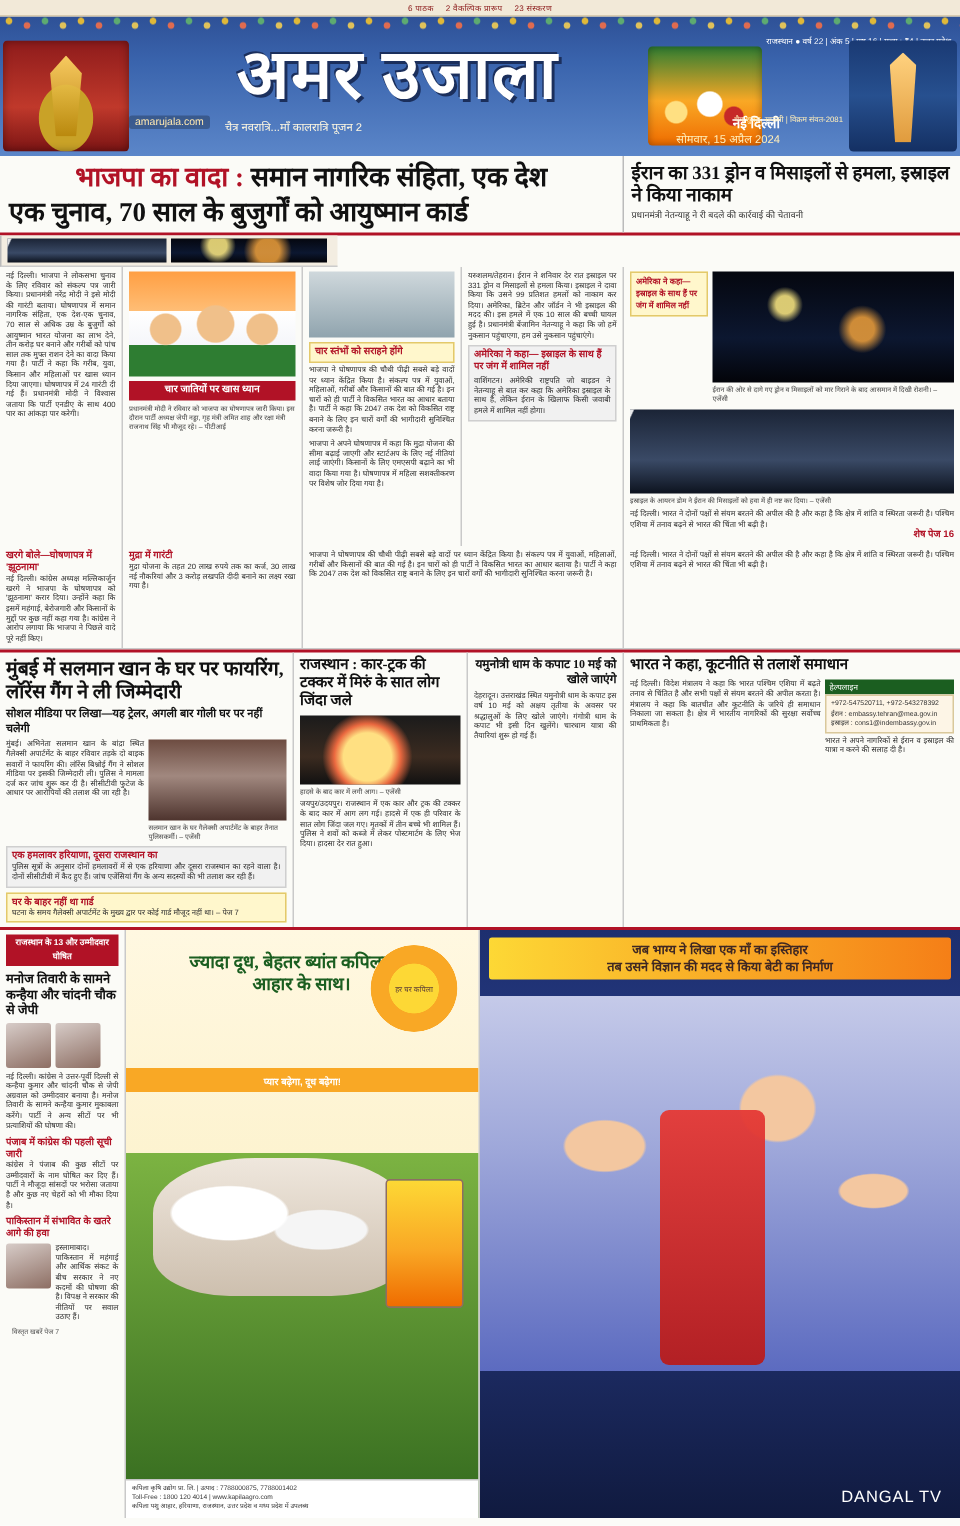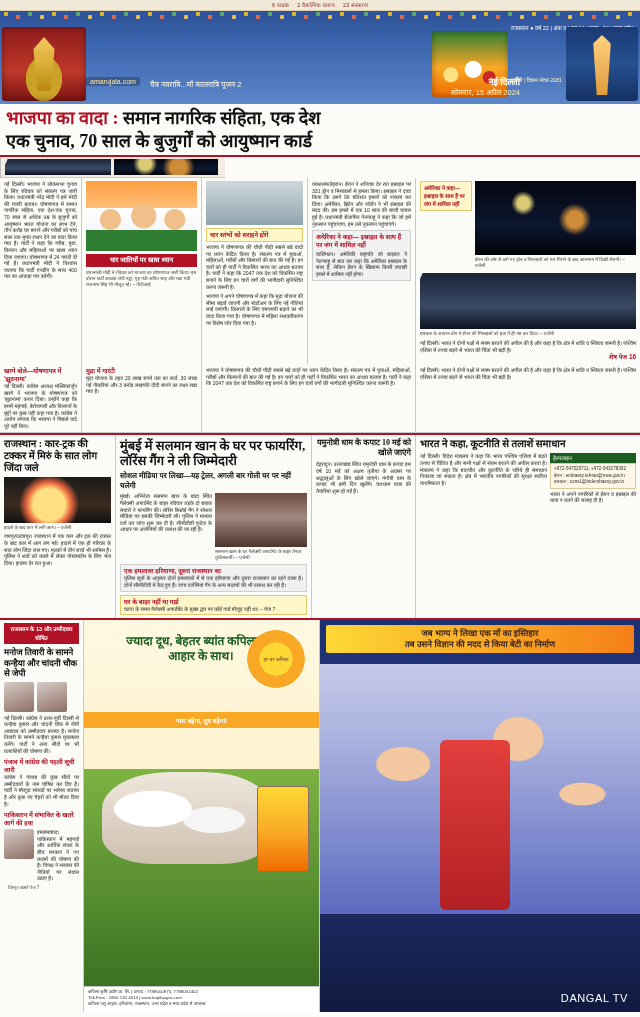--- a/index.html
+++ b/index.html
@@ -98,21 +98,21 @@
     content:""; position:absolute; left:14px; top:8px; width:44px; height:60px;
     background:linear-gradient(180deg,#ffd27f,#e09b3d);
     clip-path:polygon(50% 0,70% 14%,62% 100%,38% 100%,30% 14%);
   }
 
   
   .lead-wrap { display:flex; border-bottom:2px solid #b11226; }
   .lead-left { width:415px; padding:4px 6px 3px 6px; }
   .lead-kicker {
     color:#b11226; font-family:"Liberation Serif", serif; font-weight:bold;
-    font-size:18px; line-height:21px;
+    font-size:18px; line-height:21px;text-align:center;
   }
   .lead-kicker .black { color:#111; }
   .lead-head2 {
     color:#111; font-family:"Liberation Serif", serif; font-weight:bold;
     font-size:18px; line-height:22px; margin-top:1px;
   }
   .lead-right { width:225px; border-left:1px solid #bbb; padding:4px 5px; }
   .lead-right h3 {
     margin:0; font-family:"Liberation Serif", serif; font-weight:bold;
     color:#111; font-size:12.5px; line-height:15px;
@@ -293,39 +293,44 @@
 
   <div class="masthead">
     <div class="mast-topstrip">
       <span>6 पाठक</span>
       <span>2 वैकल्पिक प्रारूप</span>
       <span>23 संस्करण</span>
     </div>
     <div class="garland"></div>
     <div class="mast-main">
       <div class="mast-left-img"></div>
+      <div class="mast-title">अमर उजाला</div>
       <div class="mast-site">amarujala.com</div>
       <div class="mast-festival">चैत्र नवरात्रि...माँ कालरात्रि पूजन 2</div>
       <div class="mast-mid-img"></div>
       <div class="mast-city">नई दिल्ली</div>
       <div class="mast-date">सोमवार, 15 अप्रैल 2024</div>
       <div class="mast-topright">राजस्थान ● वर्ष 22 | अंक 5 | पृष्ठ 16 | मूल्य : ₹4 | उत्तर प्रदेश</div>
       <div class="mast-panch">चैत्र शुक्ल, सप्तमी | विक्रम संवत-2081</div>
       <div class="mast-right-img"></div>
     </div>
   </div>
 
   <div class="lead-wrap">
     <div class="lead-left">
       <div class="lead-kicker">
         <span>भाजपा का वादा :</span>
         <span class="black">समान नागरिक संहिता, एक देश</span>
       </div>
       <div class="lead-head2">एक चुनाव, 70 साल के बुजुर्गों को आयुष्मान कार्ड</div>
     </div>
+    <div class="lead-right">
+      <h3>ईरान का 331 ड्रोन व मिसाइलों से हमला, इस्राइल ने किया नाकाम</h3>
+      <div class="sub">प्रधानमंत्री नेतन्याहू ने री बदले की कार्रवाई की चेतावनी</div>
+    </div>
   </div>
 
   <div class="band">
     <div style="width:225px;border-left:1px solid #bbb;background:#f3ede1;border-bottom:1px solid #ccc;padding:2px 4px;">
       <div class="rowflex">
         <div class="ph ph-missile" style="width:106px;height:16px;"></div>
         <div class="ph ph-night" style="width:104px;height:16px;"></div>
       </div>
     </div>
   </div>
@@ -395,47 +400,47 @@
       <div class="body-txt">भाजपा ने घोषणापत्र की चौथी पीढ़ी सबसे बड़े वादों पर ध्यान केंद्रित किया है। संकल्प पत्र में युवाओं, महिलाओं, गरीबों और किसानों की बात की गई है। इन चारों को ही पार्टी ने विकसित भारत का आधार बताया है। पार्टी ने कहा कि 2047 तक देश को विकसित राष्ट्र बनाने के लिए इन चारों वर्गों की भागीदारी सुनिश्चित करना जरूरी है।</div>
     </div>
     <div class="col" style="width:224px;">
       <div class="body-txt">नई दिल्ली। भारत ने दोनों पक्षों से संयम बरतने की अपील की है और कहा है कि क्षेत्र में शांति व स्थिरता जरूरी है। पश्चिम एशिया में तनाव बढ़ने से भारत की चिंता भी बढ़ी है।</div>
     </div>
   </div>
   <div class="hr-red"></div>
 
   <div class="band">
 
-    <div class="col rule-r" style="width:116px;">
-      <div class="hl h-md">राजस्थान : कार-ट्रक की टक्कर में मिरुं के सात लोग जिंदा जले</div>
-      <div class="ph ph-fire" style="width:100%;height:46px;margin-top:3px;"></div>
-      <div class="cap" style="margin-top:2px;">हादसे के बाद कार में लगी आग। – एजेंसी</div>
-      <div class="body-txt" style="margin-top:2px;">जयपुर/उदयपुर। राजस्थान में एक कार और ट्रक की टक्कर के बाद कार में आग लग गई। हादसे में एक ही परिवार के सात लोग जिंदा जल गए। मृतकों में तीन बच्चे भी शामिल हैं। पुलिस ने शवों को कब्जे में लेकर पोस्टमार्टम के लिए भेज दिया। हादसा देर रात हुआ।</div>
-    </div>
-
     <div class="col rule-r" style="width:196px;">
       <div class="hl h-lg">मुंबई में सलमान खान के घर पर फायरिंग, लॉरेंस गैंग ने ली जिम्मेदारी</div>
       <div style="font-size:7.4px;font-weight:bold;color:#111;margin-top:2px;">सोशल मीडिया पर लिखा—यह ट्रेलर, अगली बार गोली घर पर नहीं चलेगी</div>
       <div class="rowflex" style="margin-top:3px;">
         <div style="width:92px;">
           <div class="body-txt">मुंबई। अभिनेता सलमान खान के बांद्रा स्थित गैलेक्सी अपार्टमेंट के बाहर रविवार तड़के दो बाइक सवारों ने फायरिंग की। लॉरेंस बिश्नोई गैंग ने सोशल मीडिया पर इसकी जिम्मेदारी ली। पुलिस ने मामला दर्ज कर जांच शुरू कर दी है। सीसीटीवी फुटेज के आधार पर आरोपियों की तलाश की जा रही है।</div>
         </div>
         <div style="flex:1;">
           <div class="ph ph-room" style="width:100%;height:54px;"></div>
           <div class="cap" style="margin-top:2px;">सलमान खान के घर गैलेक्सी अपार्टमेंट के बाहर तैनात पुलिसकर्मी। – एजेंसी</div>
         </div>
       </div>
       <div class="box-grey" style="margin-top:3px;">
         <div class="kicker-red">एक हमलावर हरियाणा, दूसरा राजस्थान का</div>
         <div class="body-txt">पुलिस सूत्रों के अनुसार दोनों हमलावरों में से एक हरियाणा और दूसरा राजस्थान का रहने वाला है। दोनों सीसीटीवी में कैद हुए हैं। जांच एजेंसियां गैंग के अन्य सदस्यों की भी तलाश कर रही हैं।</div>
       </div>
       <div class="box-yellow" style="margin-top:3px;">
         <div class="kicker-red">घर के बाहर नहीं था गार्ड</div>
         <div class="body-txt">घटना के समय गैलेक्सी अपार्टमेंट के मुख्य द्वार पर कोई गार्ड मौजूद नहीं था। – पेज 7</div>
       </div>
+    </div>
+
+    <div class="col rule-r" style="width:116px;">
+      <div class="hl h-md">राजस्थान : कार-ट्रक की टक्कर में मिरुं के सात लोग जिंदा जले</div>
+      <div class="ph ph-fire" style="width:100%;height:46px;margin-top:3px;"></div>
+      <div class="cap" style="margin-top:2px;">हादसे के बाद कार में लगी आग। – एजेंसी</div>
+      <div class="body-txt" style="margin-top:2px;">जयपुर/उदयपुर। राजस्थान में एक कार और ट्रक की टक्कर के बाद कार में आग लग गई। हादसे में एक ही परिवार के सात लोग जिंदा जल गए। मृतकों में तीन बच्चे भी शामिल हैं। पुलिस ने शवों को कब्जे में लेकर पोस्टमार्टम के लिए भेज दिया। हादसा देर रात हुआ।</div>
     </div>
 
     <div class="col rule-r" style="width:104px;">
       <div class="hl h-sm">यमुनोत्री धाम के कपाट 10 मई को खोले जाएंगे</div>
       <div class="body-txt" style="margin-top:3px;">देहरादून। उत्तराखंड स्थित यमुनोत्री धाम के कपाट इस वर्ष 10 मई को अक्षय तृतीया के अवसर पर श्रद्धालुओं के लिए खोले जाएंगे। गंगोत्री धाम के कपाट भी इसी दिन खुलेंगे। चारधाम यात्रा की तैयारियां शुरू हो गई हैं।</div>
     </div>
 
     <div class="col" style="width:224px;">
       <div class="hl h-md">भारत ने कहा, कूटनीति से तलाशें समाधान</div>
       <div class="rowflex" style="margin-top:3px;">

